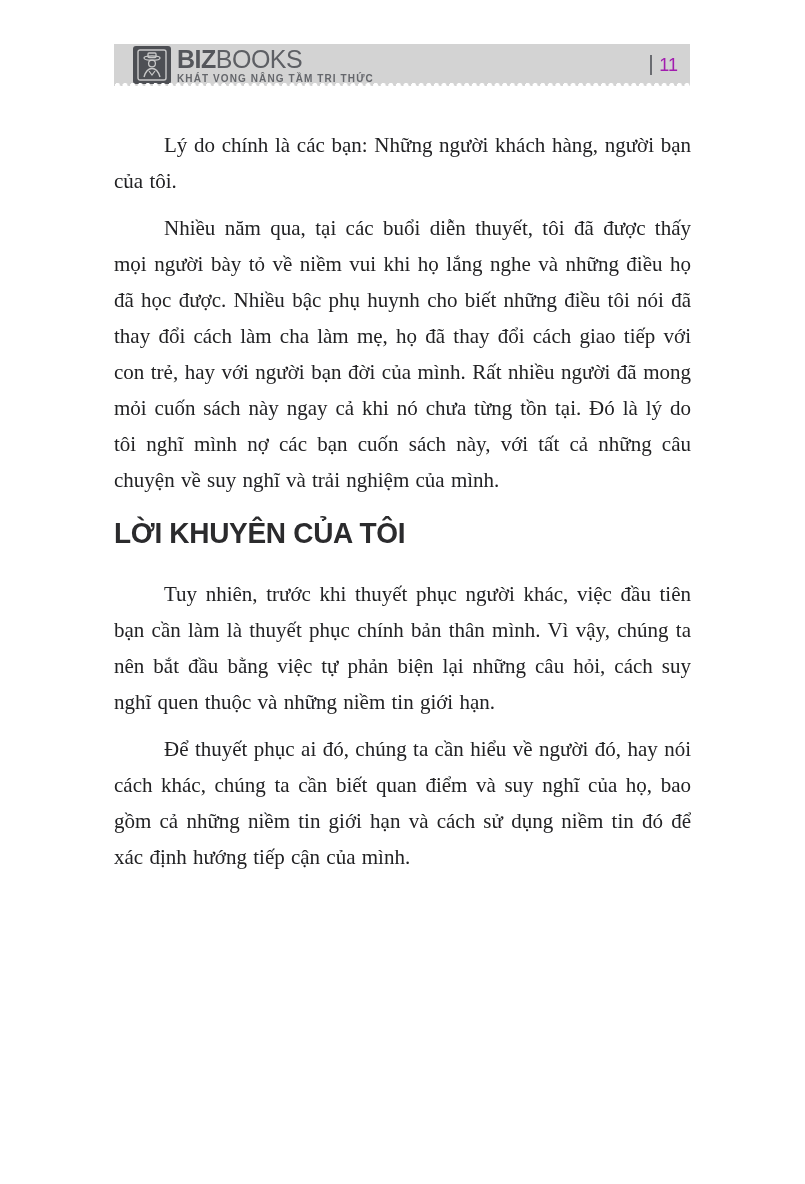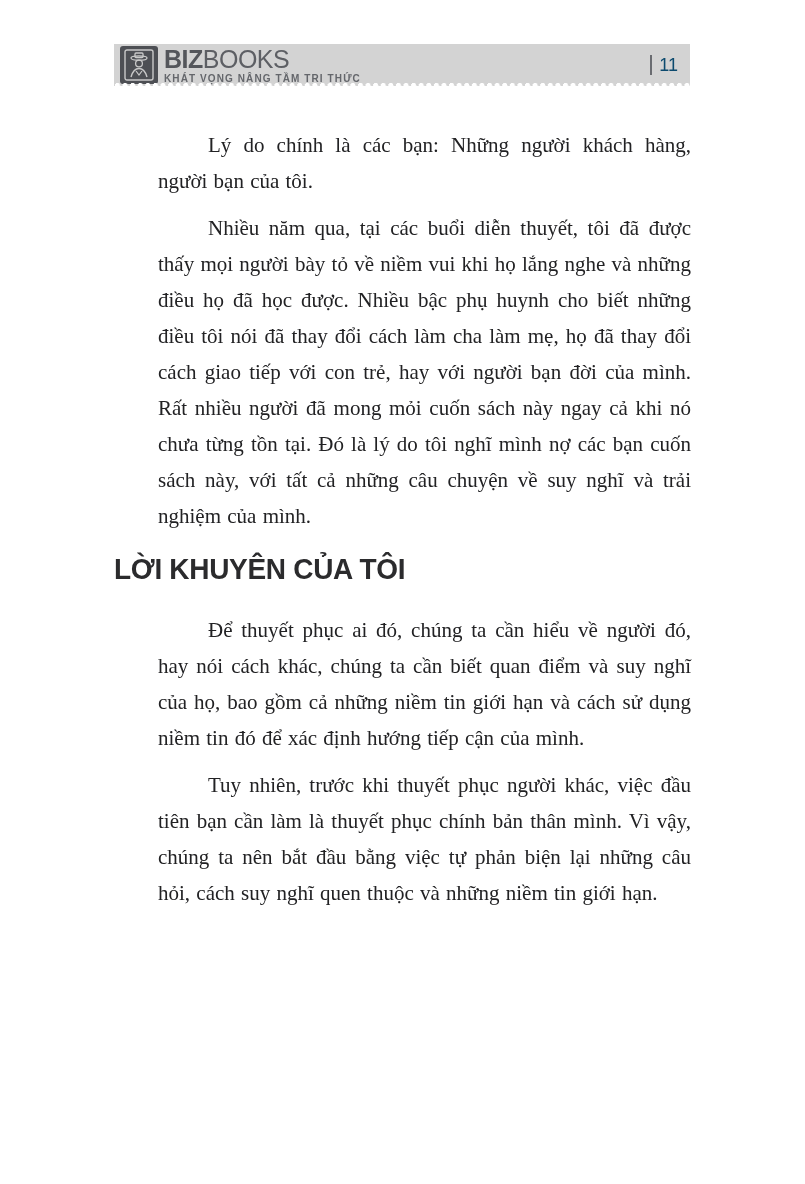--- a/index.html
+++ b/index.html
@@ -17,21 +17,21 @@
   .band {
     position: absolute;
     left: 114px;
     top: 44px;
     width: 576px;
     height: 42px;
     background: #d3d3d3;
     display: flex;
     align-items: center;
     justify-content: space-between;
-    padding: 0 12px 0 6px;
+    padding: 0 12px 0 19px;
   }
   
   .band::after {
     content: "";
     position: absolute;
     left: 0;
     right: 0;
     bottom: -3px;
     height: 7px;
     background-image: radial-gradient(circle 2.6px at 3.6px 3.5px, #ffffff 2.4px, rgba(255,255,255,0) 2.7px);
@@ -71,21 +71,21 @@
     letter-spacing: 1.1px;
     margin-top: 2px;
     white-space: nowrap;
   }
   .pagenum {
     display: flex;
     align-items: center;
     gap: 7px;
     font-family: "Liberation Sans", sans-serif;
     font-size: 18px;
-    color: #0c4a6e;
+    color: #a21caf;
   }
   .pagenum .bar {
     width: 2px;
     height: 20px;
     background: #6a6c71;
     display: inline-block;
   }
 
   
   .content {
@@ -95,21 +95,20 @@
     width: 577px;
     color: #222224;
   }
   .content p {
     font-size: 21px;
     line-height: 36px;
     text-align: justify;
     text-indent: 50px;
     margin-bottom: 11px;
     word-spacing: 1px;
-    margin-left: 44px;
   }
   .content h2 {
     font-family: "Liberation Sans", sans-serif;
     font-size: 28px;
     font-weight: 700;
     color: #2b2b2d;
     letter-spacing: -0.3px;
     margin-top: 20px;
     margin-bottom: 26px;
     transform: scaleY(1.04);
@@ -141,17 +140,17 @@
     <div class="pagenum">
       <span class="bar"></span>
       <span>11</span>
     </div>
   </header>
 
   <main class="content">
     <p>Lý do chính là các bạn: Những người khách hàng, người bạn của tôi.</p>
     <p>Nhiều năm qua, tại các buổi diễn thuyết, tôi đã được thấy mọi người bày tỏ về niềm vui khi họ lắng nghe và những điều họ đã học được. Nhiều bậc phụ huynh cho biết những điều tôi nói đã thay đổi cách làm cha làm mẹ, họ đã thay đổi cách giao tiếp với con trẻ, hay với người bạn đời của mình. Rất nhiều người đã mong mỏi cuốn sách này ngay cả khi nó chưa từng tồn tại. Đó là lý do tôi nghĩ mình nợ các bạn cuốn sách này, với tất cả những câu chuyện về suy nghĩ và trải nghiệm của mình.</p>
     <h2>LỜI KHUYÊN CỦA TÔI</h2>
+    <p>Tuy nhiên, trước khi thuyết phục người khác, việc đầu tiên bạn cần làm là thuyết phục chính bản thân mình. Vì vậy, chúng ta nên bắt đầu bằng việc tự phản biện lại những câu hỏi, cách suy nghĩ quen thuộc và những niềm tin giới hạn.</p>
     <p>Để thuyết phục ai đó, chúng ta cần hiểu về người đó, hay nói cách khác, chúng ta cần biết quan điểm và suy nghĩ của họ, bao gồm cả những niềm tin giới hạn và cách sử dụng niềm tin đó để xác định hướng tiếp cận của mình.</p>
-    <p>Tuy nhiên, trước khi thuyết phục người khác, việc đầu tiên bạn cần làm là thuyết phục chính bản thân mình. Vì vậy, chúng ta nên bắt đầu bằng việc tự phản biện lại những câu hỏi, cách suy nghĩ quen thuộc và những niềm tin giới hạn.</p>
   </main>
 
 </div>
 
 </body></html>

